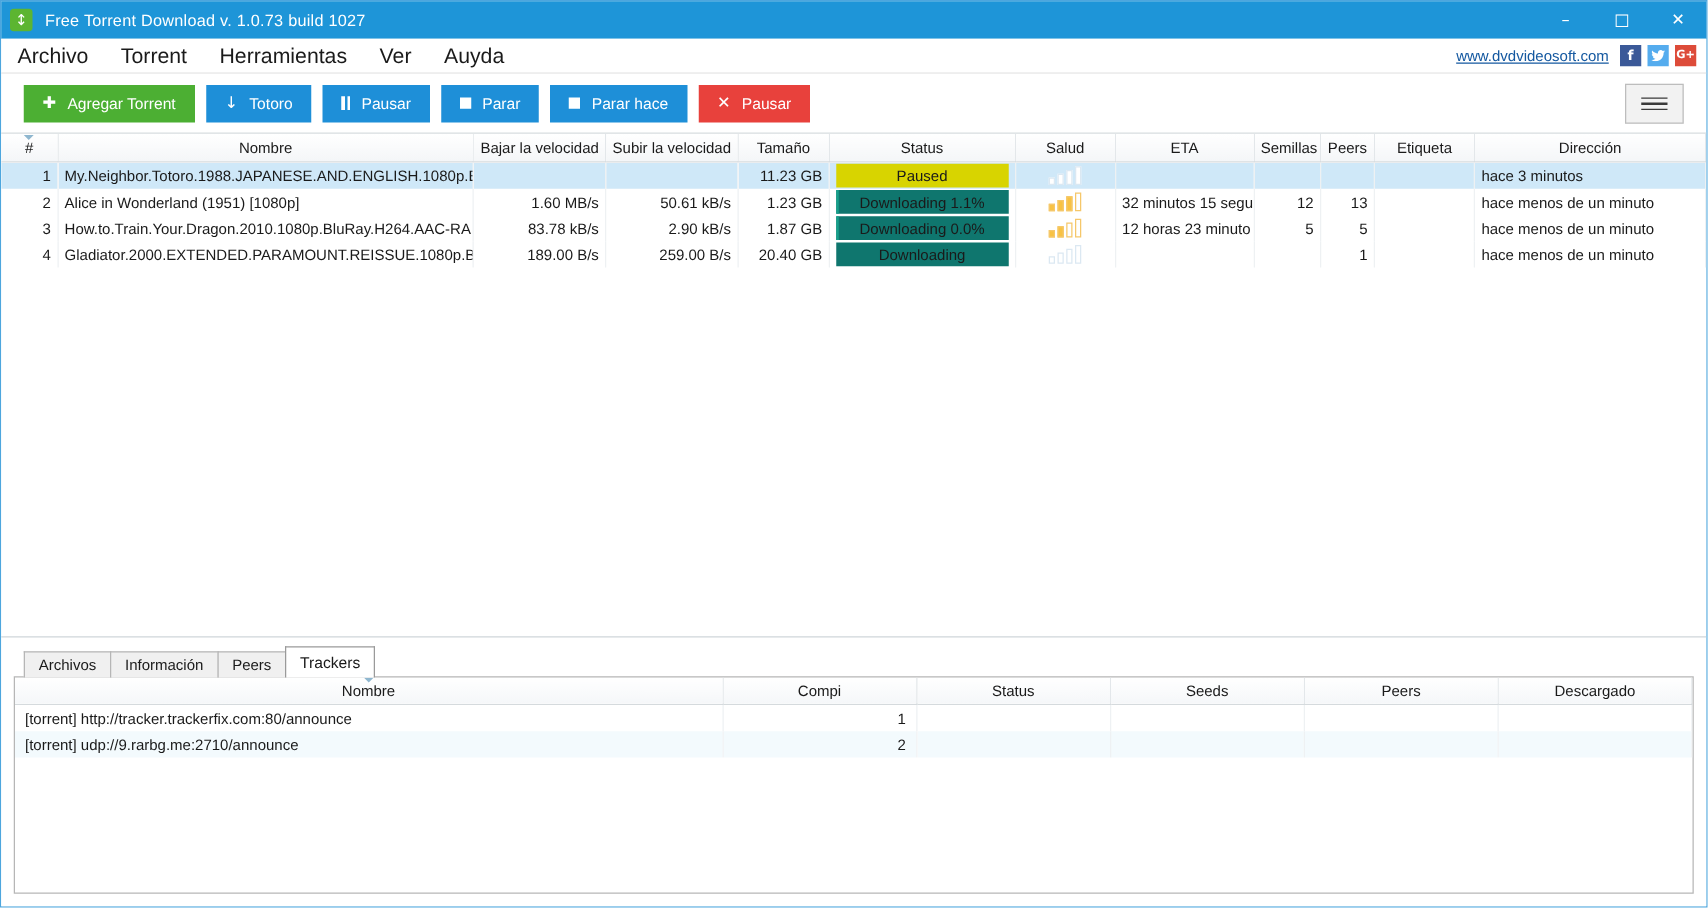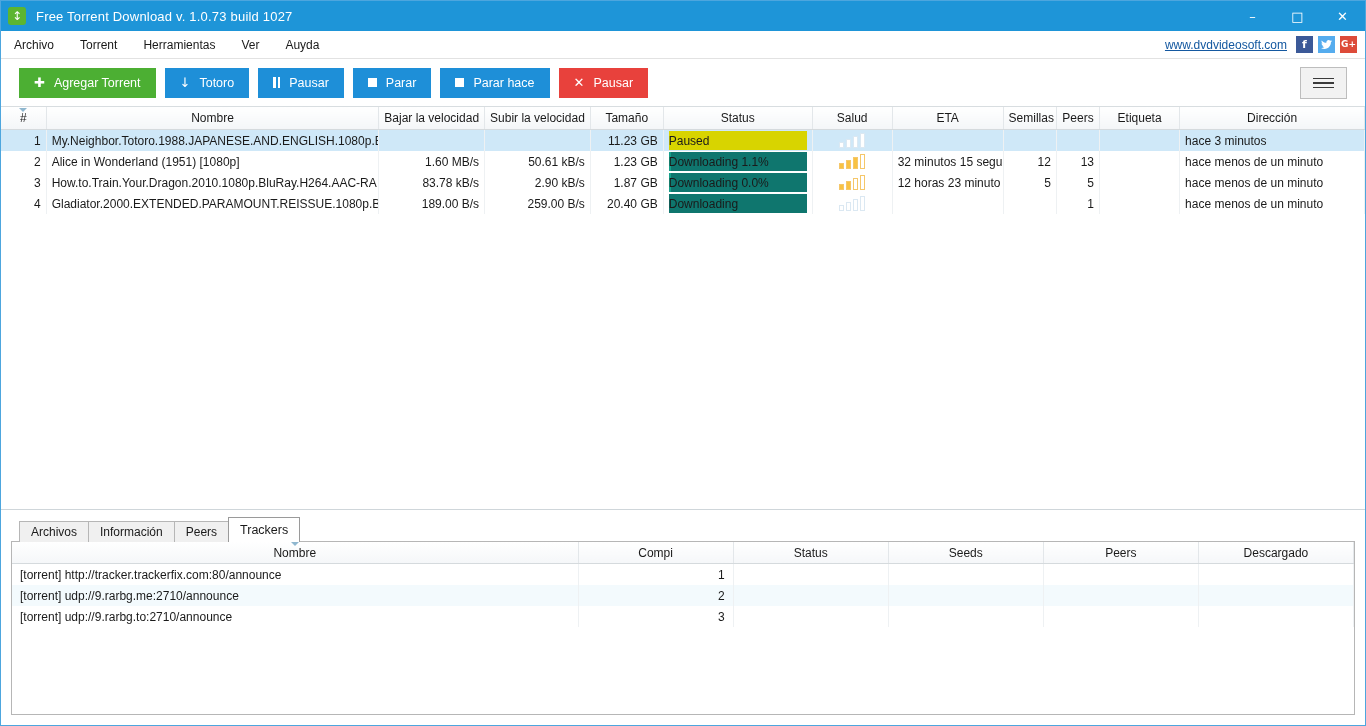--- a/index.html
+++ b/index.html
@@ -84,21 +84,21 @@
     height: 27px;
     background: #ffffff;
     border-bottom: 1px solid #e2e2e2;
     display: flex;
     align-items: center;
     flex: 0 0 auto;
     position: relative;
   }
   .menu-item {
     padding: 4px 13px;
-    font-size: 12px;
+    font-size: 17px;
     color: #1a1a1a;
     cursor: default;
   }
   .menu-right {
     position: absolute;
     right: 8px;
     top: 0;
     height: 27px;
     display: flex;
     align-items: center;
@@ -238,21 +238,21 @@
   td.statuscell {
     padding: 0;
     position: relative;
   }
   .statusbar {
     position: relative;
     height: 19px;
     margin: 1px 0;
     display: flex;
     align-items: center;
-    justify-content: flex-start;
+    justify-content: center;
     font-size: 12px;
   }
   .statusbar .fill {
     position: absolute;
     left: 0; top: 0; bottom: 0;
     background: #17a08a;
   }
   .statusbar .lbl { position: relative; z-index: 2; }
   .statusbar.paused { background: #d8d400; }
   .statusbar.dl { background: #0f766e; }
@@ -612,26 +612,18 @@
               <td></td>
             </tr>
             <tr class="row-alt">
               <td>[torrent] udp://9.rarbg.me:2710/announce</td>
               <td class="tnum">2</td>
               <td></td>
               <td></td>
               <td></td>
               <td></td>
             </tr>
-            <tr>
-              <td>[torrent] udp://9.rarbg.to:2710/announce</td>
-              <td class="tnum">3</td>
-              <td></td>
-              <td></td>
-              <td></td>
-              <td></td>
-            </tr>
           </tbody>
       </table>
     </div>
   </div>
 
 </div>
 
 </body></html>

